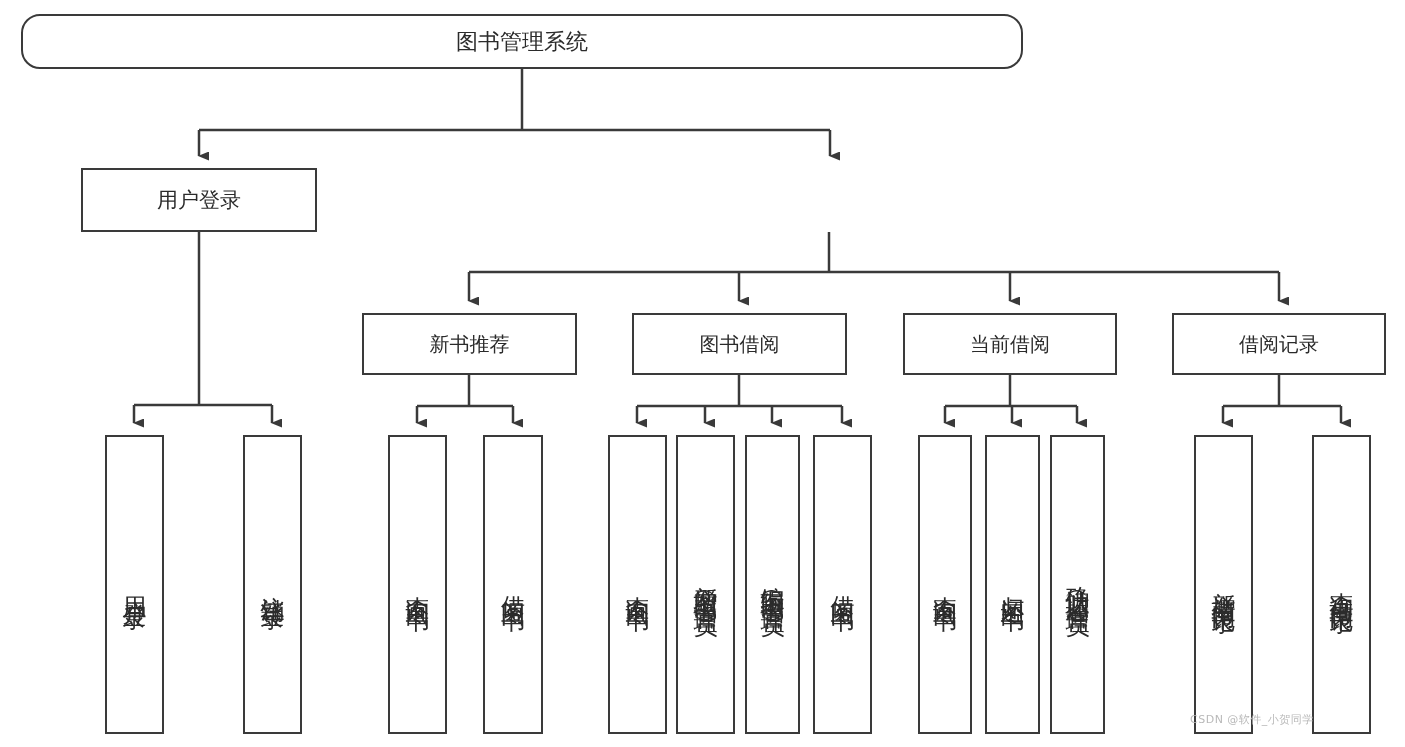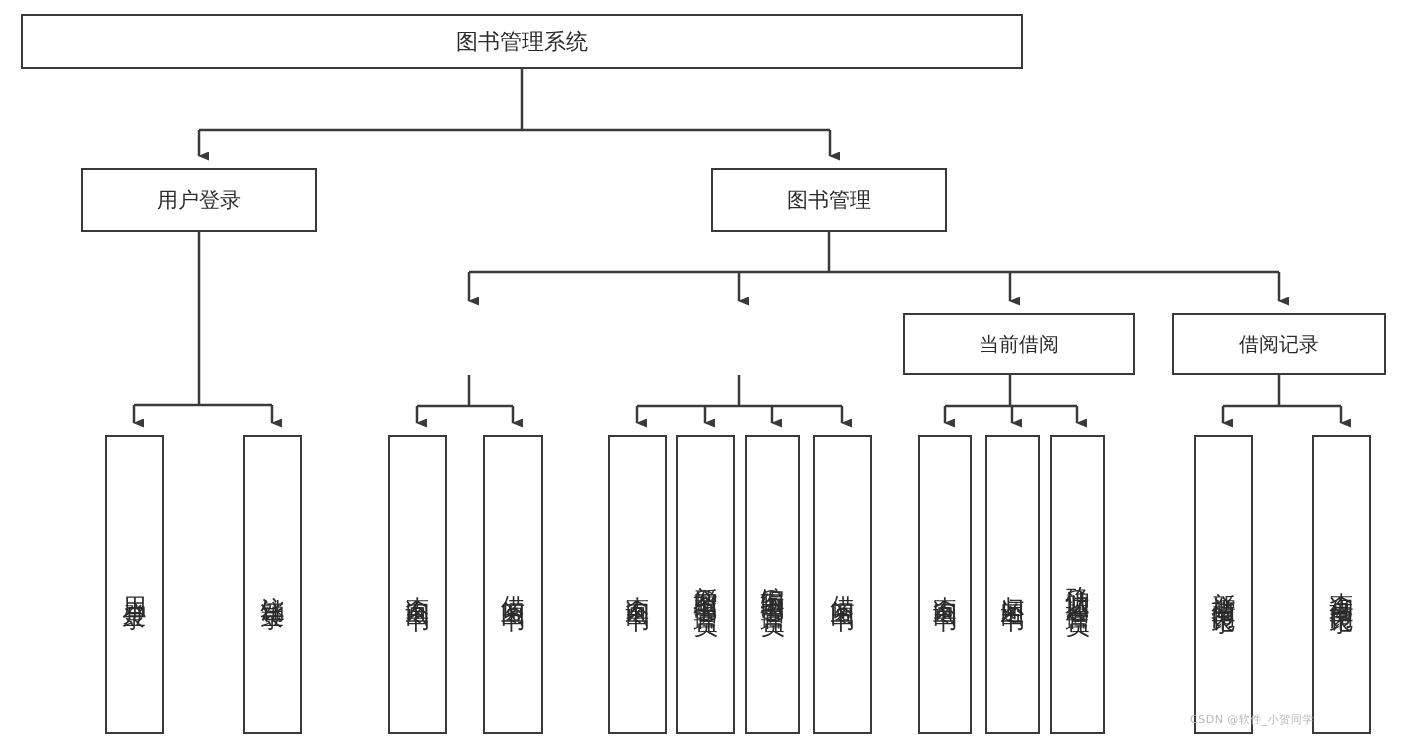--- a/index.html
+++ b/index.html
@@ -4,33 +4,33 @@
 <style>
   html,body{margin:0;padding:0;background:#ffffff;}
   body{font-family:"DejaVu Sans","Liberation Sans",sans-serif;}
   #stage{position:relative;width:1405px;height:747px;background:#ffffff;overflow:hidden;}
   svg.wires{position:absolute;left:0;top:0;width:1405px;height:747px;pointer-events:none;}
 
   .node{position:absolute;box-sizing:border-box;background:#ffffff;
         border:2.5px solid #3a3a3a;display:flex;align-items:center;justify-content:center;}
   .node .label{color:#2b2b2b;text-align:center;line-height:1.25;white-space:nowrap;}
 
-  .n-root{left:21px;top:14px;width:1002px;height:55px;}
+  .n-root{left:21px;top:14px;width:1002px;height:55px;border-radius:19px;}
   .n-root .label{font-size:22px;}
 
   .n-l2{height:64px;}
   .n-l2 .label{font-size:21px;}
   .n-user{left:81px;top:168px;width:236px;}
   .n-book{left:711px;top:168px;width:236px;}
 
   .n-l3{height:62px;}
   .n-l3 .label{font-size:20px;}
   .n-rec{left:362px;top:313px;width:215px;}
   .n-bor{left:632px;top:313px;width:215px;}
-  .n-cur{left:903px;top:313px;width:232px;}
+  .n-cur{left:903px;top:313px;width:214px;}
   .n-log{left:1172px;top:313px;width:214px;align-items:center;}
 
   .n-leaf{top:435px;height:299px;align-items:center;justify-content:center;}
   .n-leaf .label{
       writing-mode:vertical-rl;text-orientation:upright;
       font-size:24px;letter-spacing:4px;line-height:1.0;white-space:nowrap;
   }
 
   .lf1{left:105px;width:59px;}
   .lf2{left:243px;width:59px;}
@@ -104,24 +104,27 @@
     </g>
   </svg>
 
   <div class="node n-root">
     <span class="label">图书管理系统</span>
   </div>
 
   <div class="node n-l2 n-user">
     <span class="label">用户登录</span>
   </div>
-  <div class="node n-l2 n-book">
-    <span class="label">图书管理</span>
+
+  <div class="node n-l3 n-rec">
+    <span class="label">新书推荐</span>
   </div>
-
+  <div class="node n-l3 n-bor">
+    <span class="label">图书借阅</span>
+  </div>
   <div class="node n-l3 n-cur">
     <span class="label">当前借阅</span>
   </div>
   <div class="node n-l3 n-log">
     <span class="label">借阅记录</span>
   </div>
 
   <div class="node n-leaf lf1">
     <span class="label">用户登录</span>
   </div>

